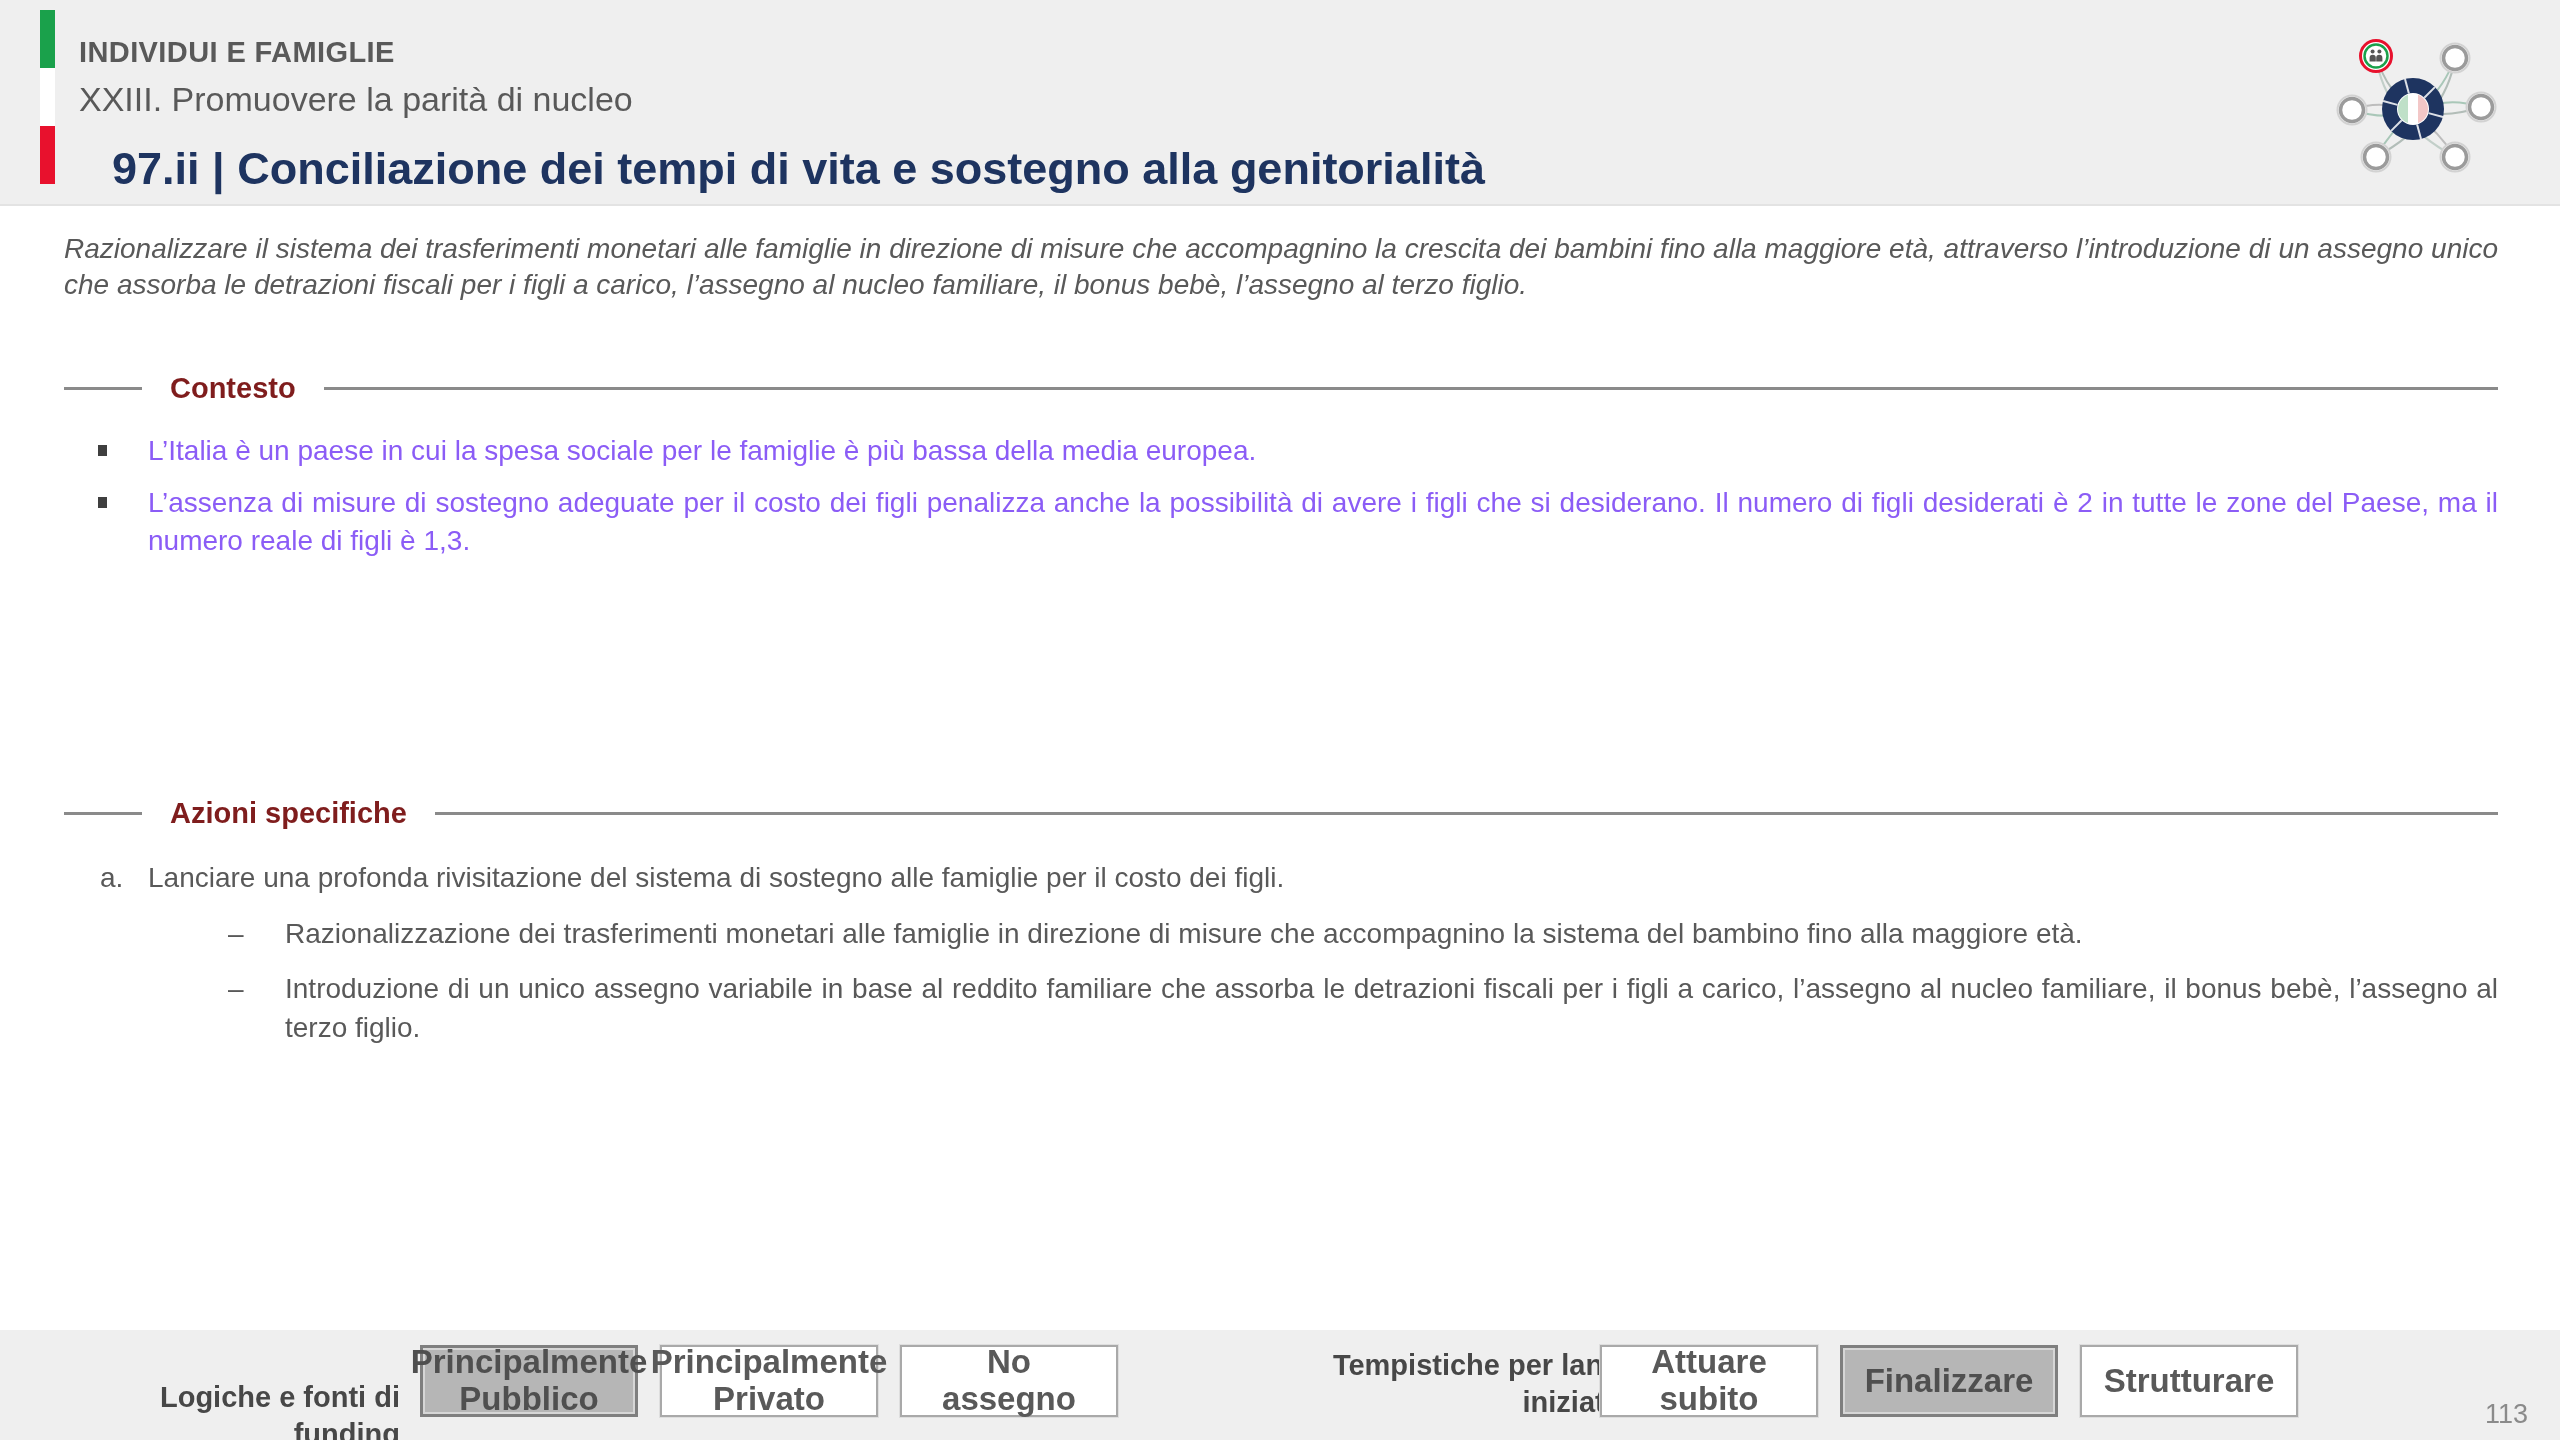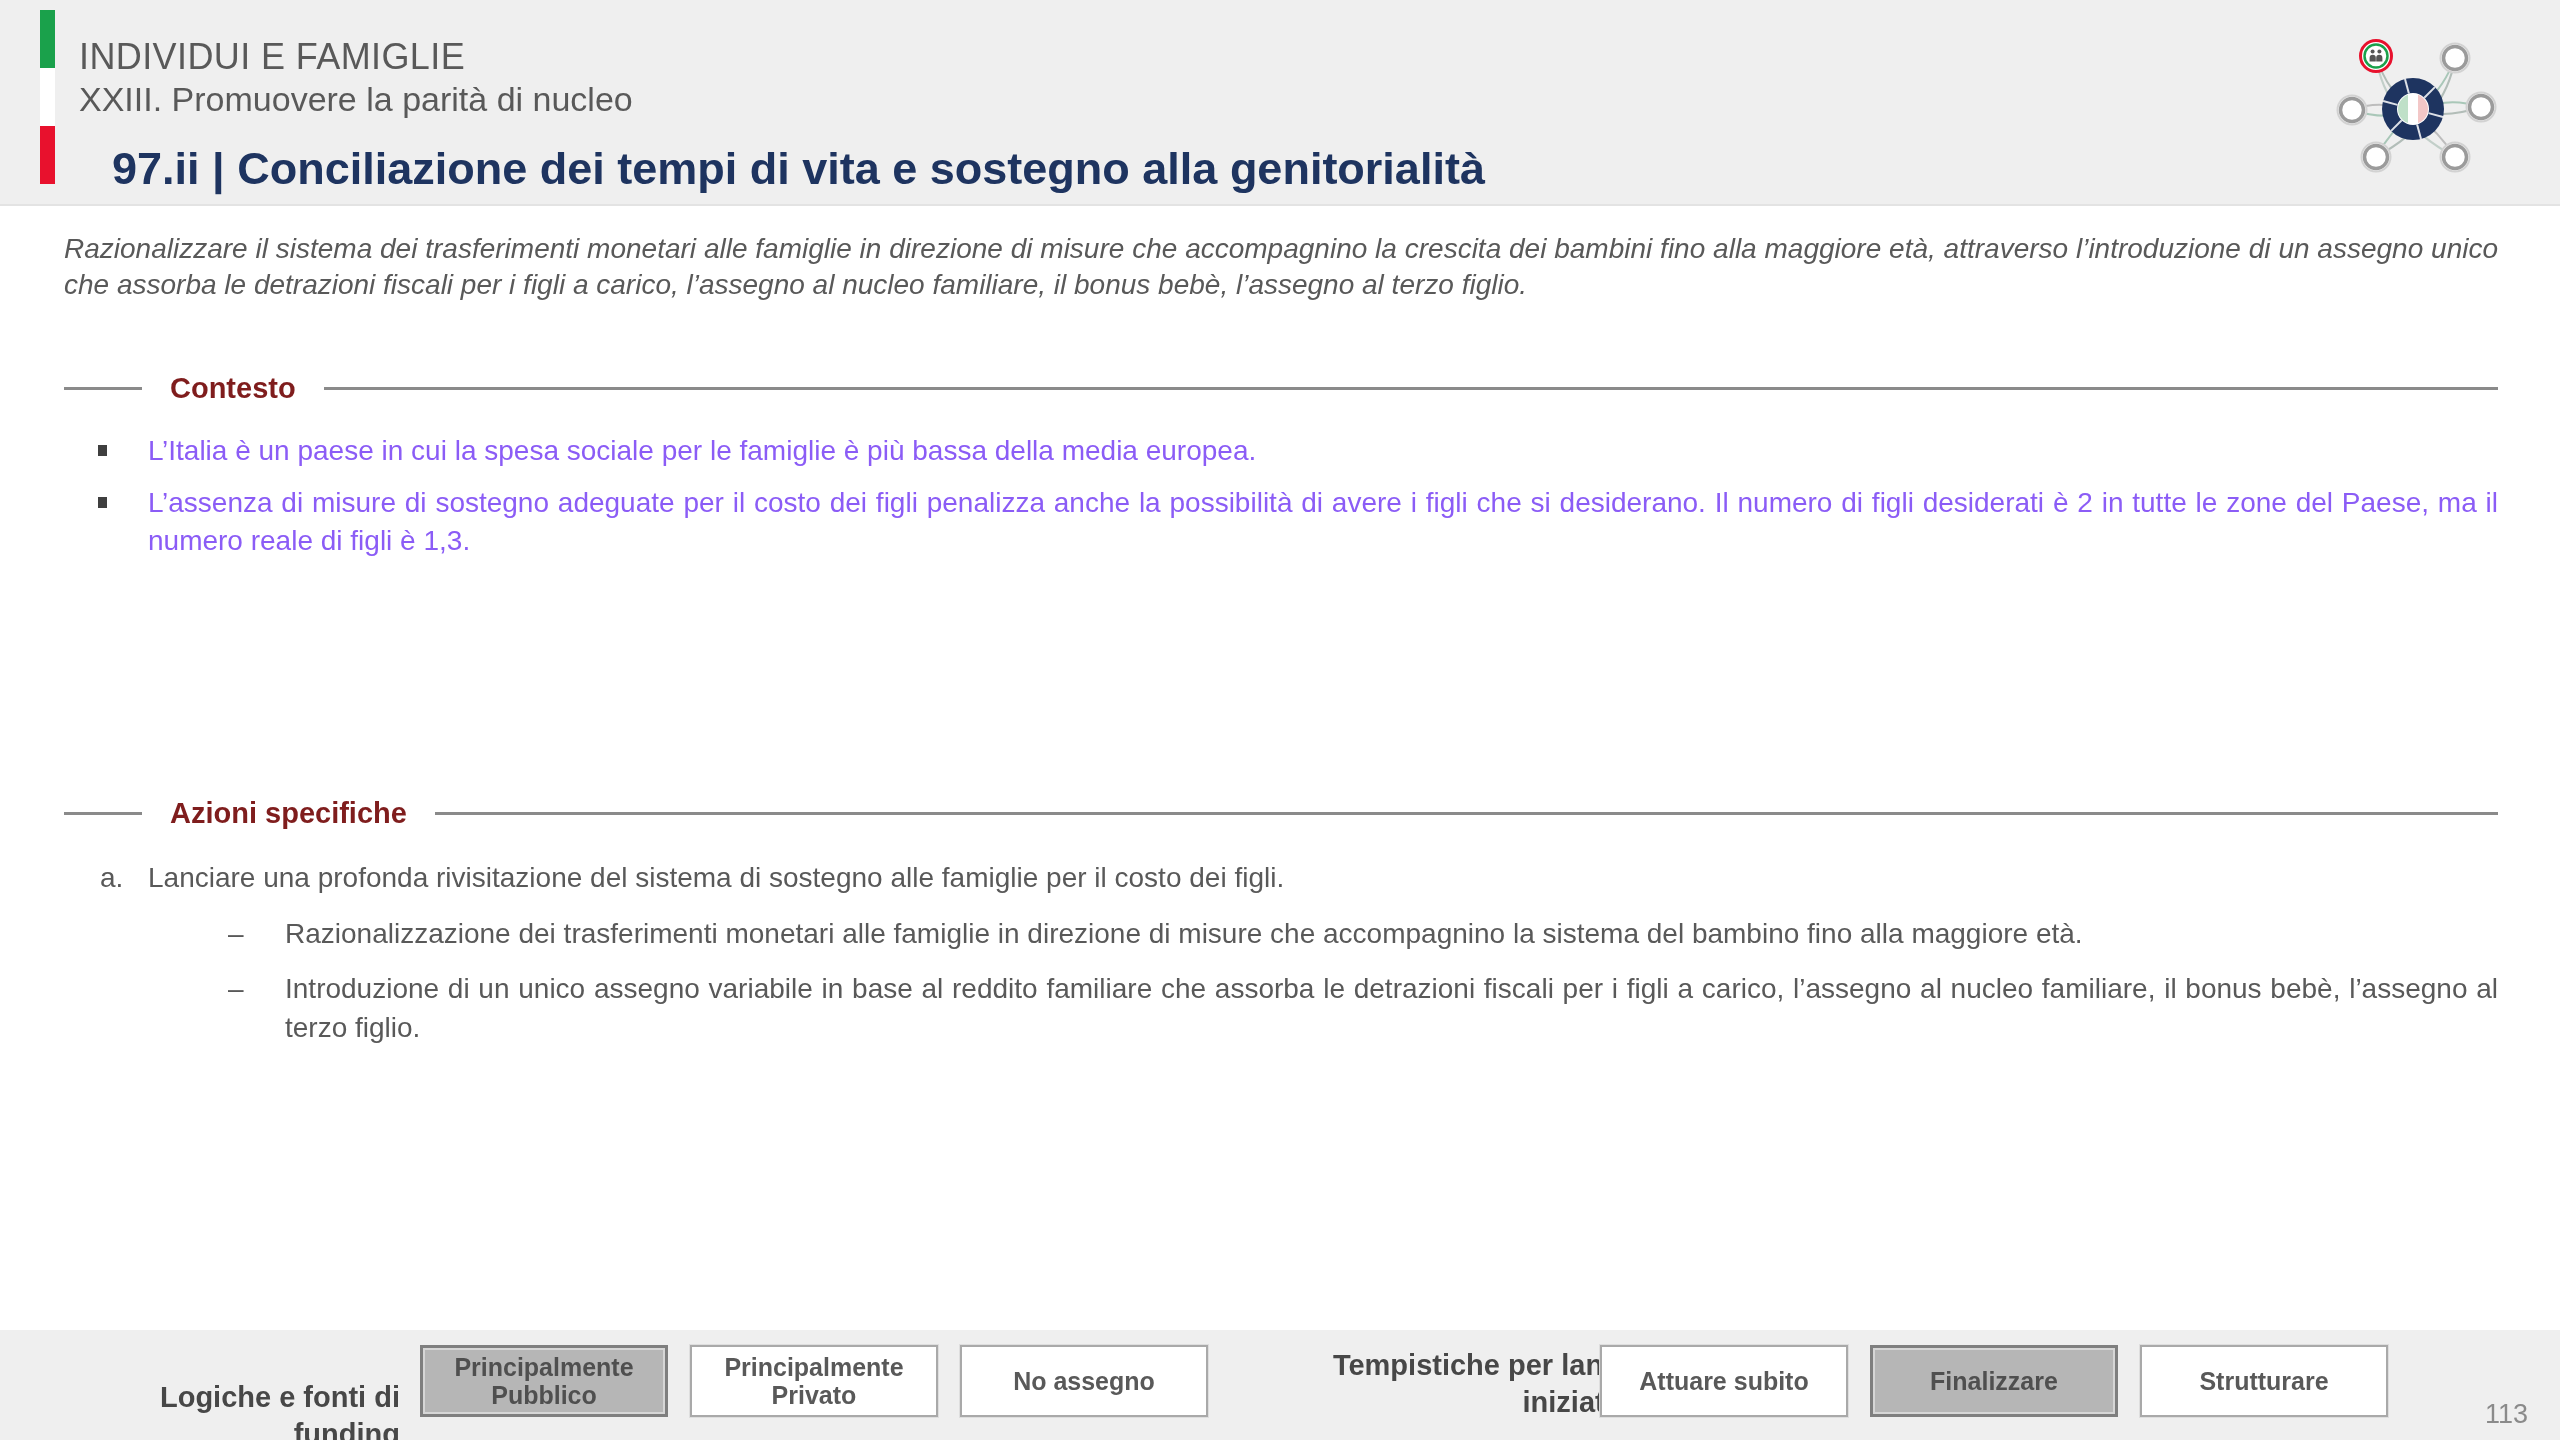--- a/index.html
+++ b/index.html
@@ -10,21 +10,21 @@
   
   .slide-header{
     position:absolute;top:0;left:0;width:2560px;height:206px;
     background:#efefef;border-bottom:2px solid #e3e3e3;box-sizing:border-box;
   }
   .tricolor{position:absolute;left:40px;top:10px;width:15px;height:174px;}
   .tricolor .seg{width:100%;height:58px;}
   .seg-green{background:#1aa14b;}
   .seg-white{background:#ffffff;}
   .seg-red{background:#e8112d;}
-  .eyebrow{position:absolute;left:79px;top:36px;font-size:36px;font-weight:normal;color:#595959;letter-spacing:.4px;}
+  .eyebrow{position:absolute;left:79px;top:36px;font-size:29px;font-weight:bold;color:#595959;letter-spacing:.4px;}
   .subtitle{position:absolute;left:79px;top:80px;font-size:34px;color:#595959;}
   .slide-title{position:absolute;left:112px;top:143px;font-size:45px;font-weight:bold;color:#1e3460;white-space:nowrap;}
   .logo-wrap{position:absolute;left:2288px;top:6px;width:252px;height:198px;}
   
   .intro{
     position:absolute;top:231px;left:64px;width:2434px;
     font-size:28px;font-style:italic;line-height:1.28;text-align:justify;color:#595959;
   }
   
   .section{position:absolute;left:64px;width:2434px;}
@@ -51,25 +51,25 @@
   .footer-label{
     position:absolute;top:17px;text-align:right;font-size:29px;font-weight:bold;
     color:#474747;line-height:1.26;
   }
   .funding-label{left:96px;width:304px;margin-top:32px;}
   .timing-label{left:1315px;width:330px;}
   .btn-row{position:absolute;top:15px;display:flex;gap:22px;}
   .funding-buttons{left:420px;}
   .timing-buttons{left:1600px;}
   .option-btn{
-    width:248px;height:72px;box-sizing:border-box;background:#ffffff;
+    width:218px;height:72px;box-sizing:border-box;background:#ffffff;
     border:2px solid #a9a9a9;box-shadow:0 0 0 1px #dedede;
     display:flex;align-items:center;justify-content:center;text-align:center;
     font-family:"Liberation Sans",sans-serif;
-    font-size:25px;font-weight:bold;color:#595959;line-height:1.12;padding:16px;cursor:pointer;
+    font-size:33px;font-weight:bold;color:#595959;line-height:1.12;padding:16px;cursor:pointer;
   }
   .option-btn.selected{
     background:#b6b6b6;border:3px solid #7f7f7f;
     box-shadow:inset 0 0 0 2px #d6d6d6;color:#4f4f4f;
   }
   .page-number{position:absolute;right:32px;bottom:10px;font-size:27px;color:#8a8a8a;}
 </style>
 </head>
 <body>
 

